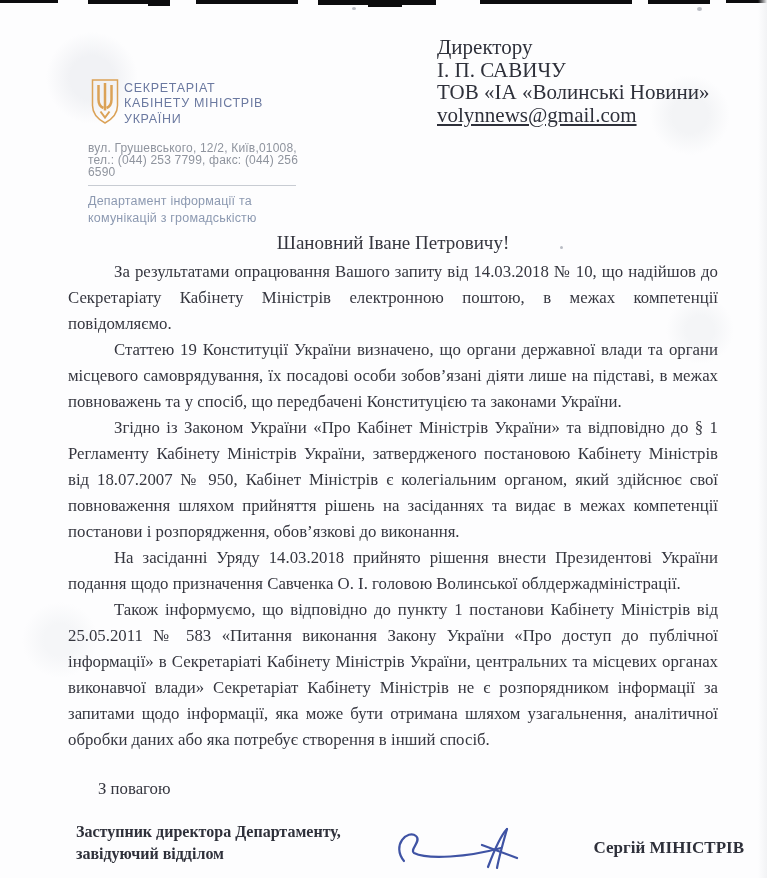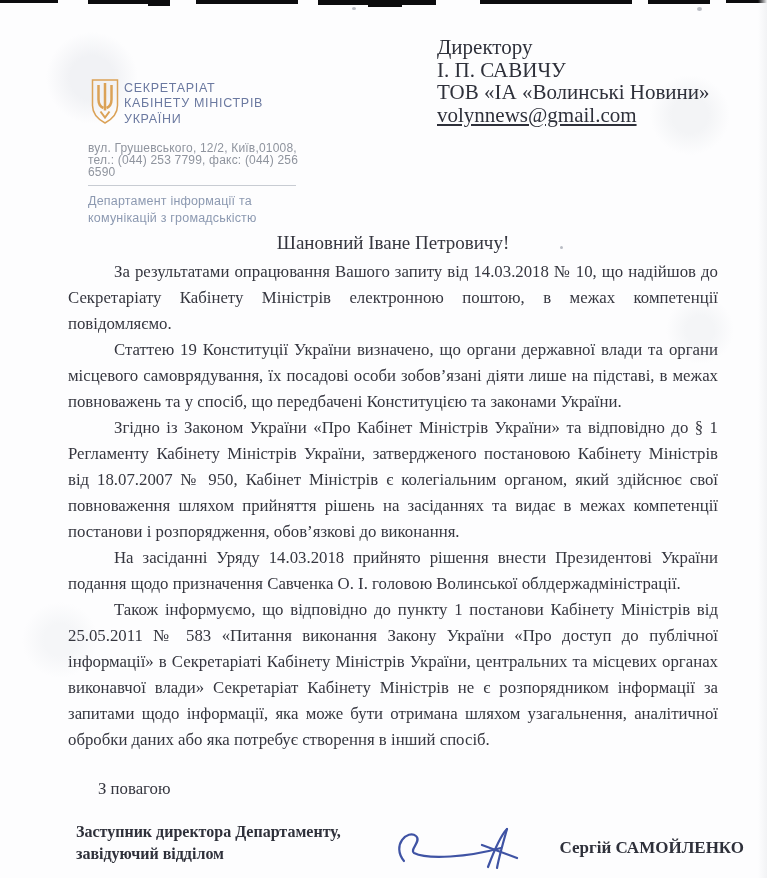--- a/index.html
+++ b/index.html
@@ -151,17 +151,17 @@
         <div>завідуючий відділом</div>
       </div>
       <div class="signature-wrap">
         <svg width="140" height="58" viewBox="0 0 140 58" xmlns="http://www.w3.org/2000/svg">
           <path d="M16,38 C3,22 20,6 28,13 C34,18 21,27 26,30 C40,37 80,34 113,25" fill="none" stroke="#3f53a4" stroke-width="2.2" stroke-linecap="round"></path>
           <path d="M100,44 C106,28 113,12 119,6" fill="none" stroke="#3f53a4" stroke-width="2.2" stroke-linecap="round"></path>
           <path d="M119,6 C115,20 111,34 109,45" fill="none" stroke="#3f53a4" stroke-width="2.2" stroke-linecap="round"></path>
           <path d="M94,22 L129,35" fill="none" stroke="#3f53a4" stroke-width="2.2" stroke-linecap="round"></path>
         </svg>
       </div>
-      <div class="sign-name">Сергій САМОЙЛЕНКО</div>
+      <div class="sign-name">Сергій МІНІСТРІВ</div>
     </div>
   </div>
 
 </div>
 
 </body></html>

